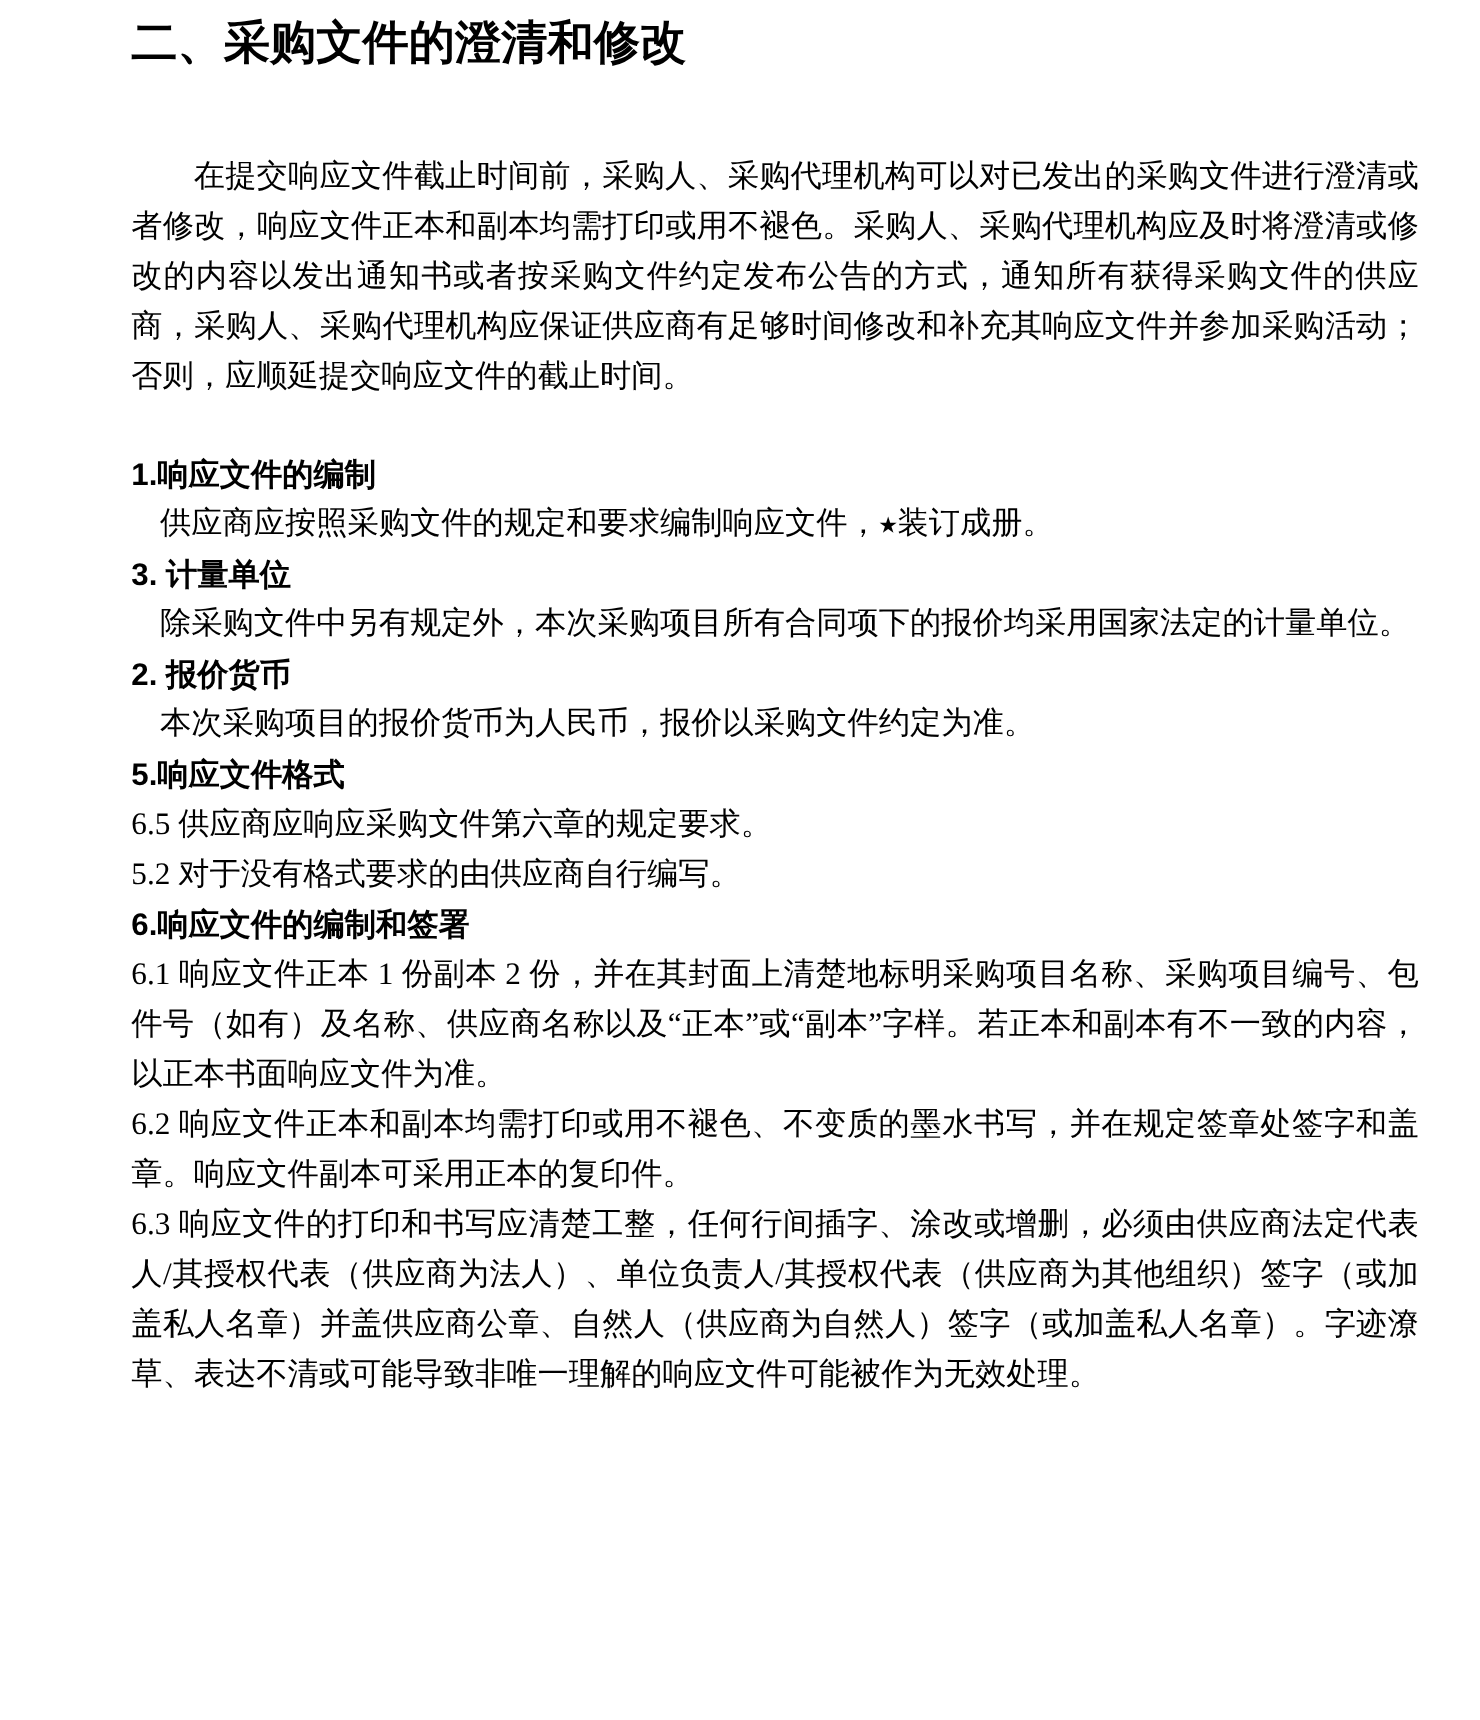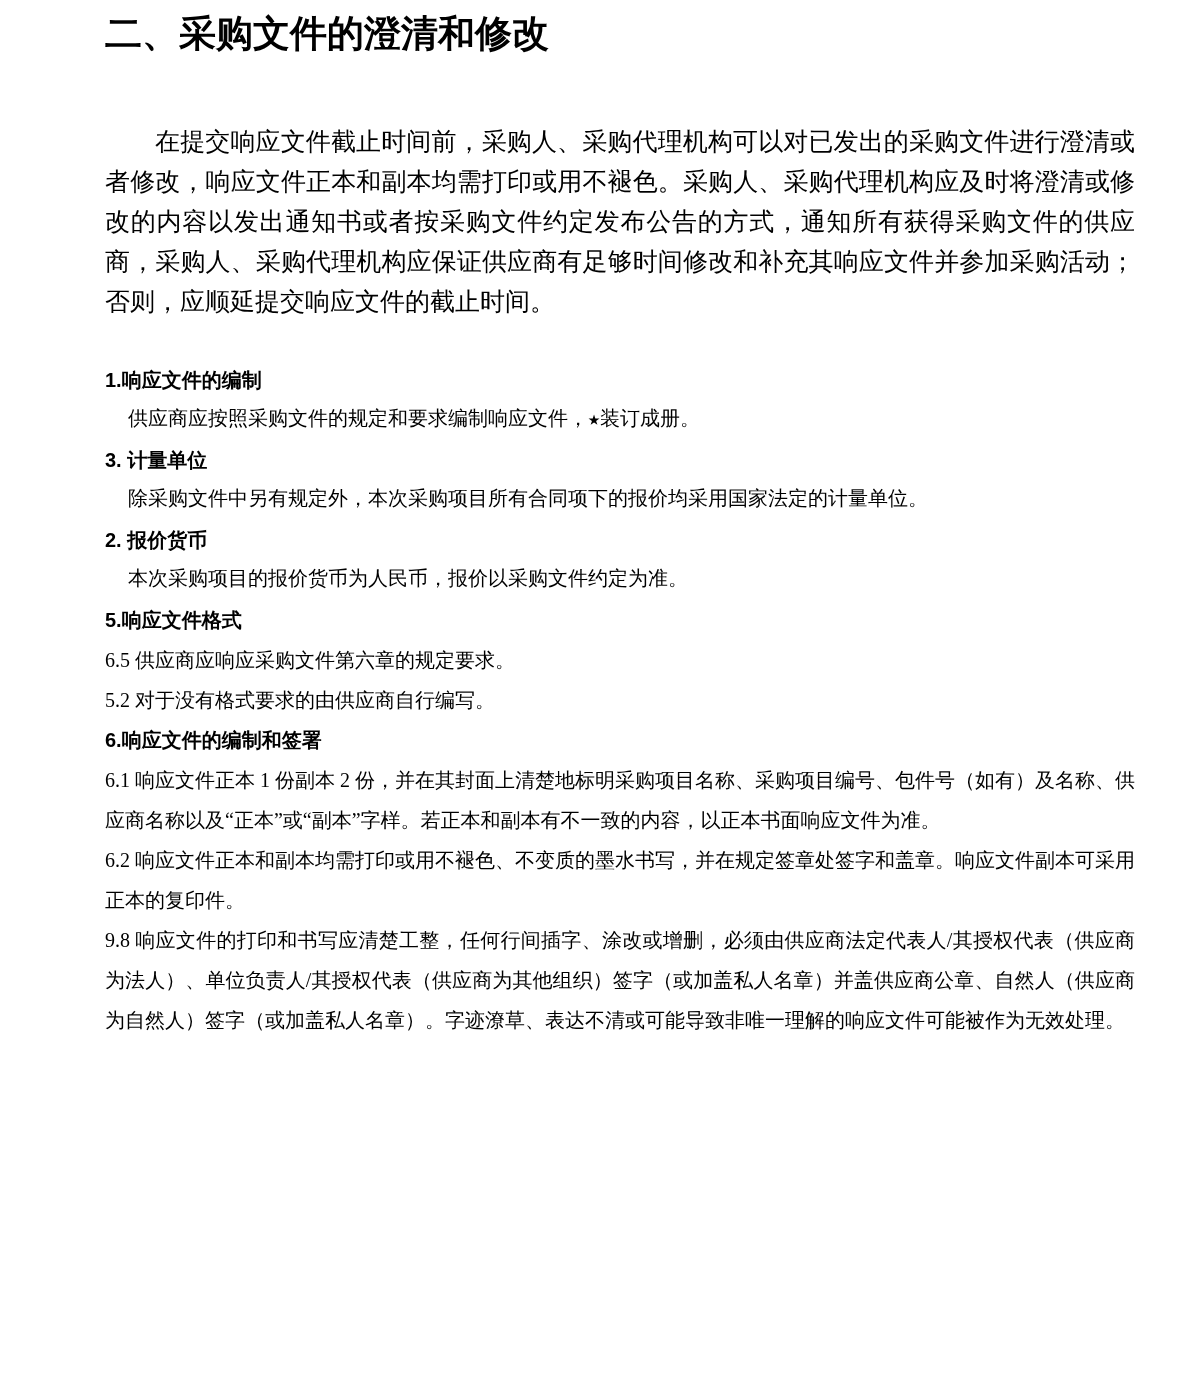--- a/index.html
+++ b/index.html
@@ -38,21 +38,21 @@
     text-align: justify;
   }
   .first-para {
     margin-top: 64px;
     text-indent: 50px;
   }
   .items {
     margin-top: 38px;
   }
   .items p {
-    font-size: 20px;
+    font-size: 25px;
     line-height: 40px;
     margin: 0;
     text-align: justify;
   }
   .items p.sub-heading {
     font-family: "Liberation Sans", sans-serif;
     font-weight: bold;
     text-align: left;
   }
   .items p.ind1 {
@@ -76,16 +76,16 @@
     <p class="sub-heading">3. 计量单位</p>
     <p class="ind1">除采购文件中另有规定外，本次采购项目所有合同项下的报价均采用国家法定的计量单位。</p>
     <p class="sub-heading">2. 报价货币</p>
     <p class="ind1">本次采购项目的报价货币为人民币，报价以采购文件约定为准。</p>
     <p class="sub-heading">5.响应文件格式</p>
     <p>6.5 供应商应响应采购文件第六章的规定要求。</p>
     <p>5.2 对于没有格式要求的由供应商自行编写。</p>
     <p class="sub-heading">6.响应文件的编制和签署</p>
     <p>6.1 响应文件正本 1 份副本 2 份，并在其封面上清楚地标明采购项目名称、采购项目编号、包件号（如有）及名称、供应商名称以及“正本”或“副本”字样。若正本和副本有不一致的内容，以正本书面响应文件为准。</p>
     <p>6.2 响应文件正本和副本均需打印或用不褪色、不变质的墨水书写，并在规定签章处签字和盖章。响应文件副本可采用正本的复印件。</p>
-    <p>9.8 响应文件的打印和书写应清楚工整，任何行间插字、涂改或增删，必须由供应商法定代表人/其授权代表（供应商为法人）、单位负责人/其授权代表（供应商为其他组织）签字（或加盖私人名章）并盖供应商公章、自然人（供应商为自然人）签字（或加盖私人名章）。字迹潦草、表达不清或可能导致非唯一理解的响应文件可能被作为无效处理。</p>
+    <p>6.3 响应文件的打印和书写应清楚工整，任何行间插字、涂改或增删，必须由供应商法定代表人/其授权代表（供应商为法人）、单位负责人/其授权代表（供应商为其他组织）签字（或加盖私人名章）并盖供应商公章、自然人（供应商为自然人）签字（或加盖私人名章）。字迹潦草、表达不清或可能导致非唯一理解的响应文件可能被作为无效处理。</p>
   </div>
 
 </div>
 
 </body></html>

